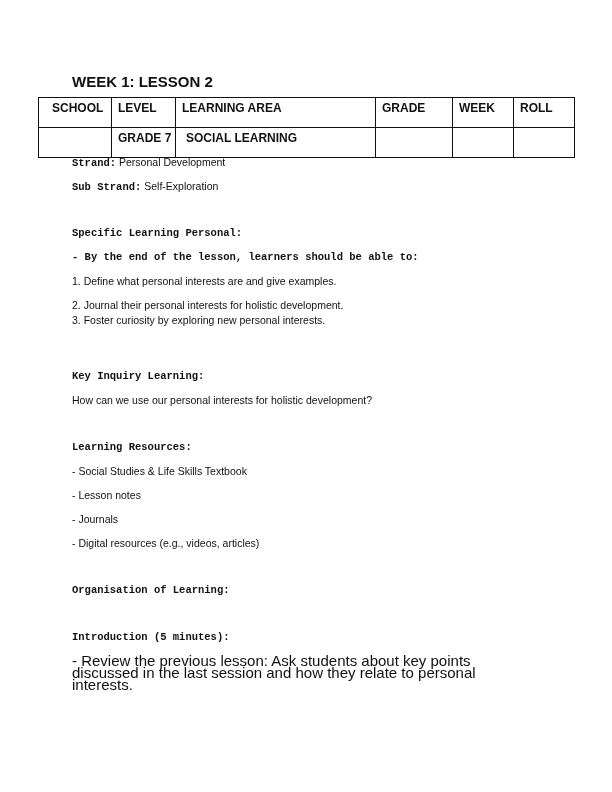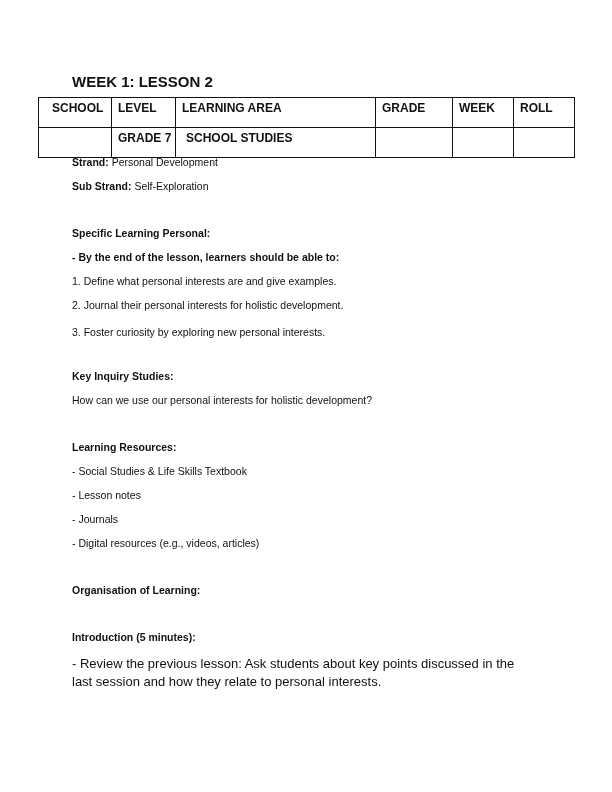--- a/index.html
+++ b/index.html
@@ -10,21 +10,21 @@
     body {
       width: 612px;
       height: 792px;
       position: relative;
       overflow: hidden;
       font-family: "Liberation Sans", "DejaVu Sans", sans-serif;
       color: #111111;
       font-size: 10.5px;
     }
     .abs { position: absolute; white-space: nowrap; }
-    .b { font-weight: bold; }
+    .b { font-weight: bold; font-family: Liberation Mono, monospace; }
     .title {
       left: 72px; top: 73px;
       font-size: 15px; font-weight: bold;
     }
     table.info {
       position: absolute;
       left: 38px; top: 97px;
       width: 536px;
       border-collapse: collapse;
       table-layout: fixed;
@@ -46,22 +46,22 @@
       position: absolute;
       left: 72px;
       font-size: 10.5px;
       line-height: 13px;
       white-space: nowrap;
     }
     .para {
       position: absolute;
       left: 72px;
       width: 460px;
-      font-size: 13px;
-      line-height: 18px;
+      font-size: 15px;
+      line-height: 12px;
     }
   </style>
 </head>
 <body>
 
 <div class="abs title">WEEK 1: LESSON 2</div>
 
 <table class="info">
   <colgroup>
     <col style="width:73px">
@@ -76,43 +76,43 @@
     <td class="c-school">SCHOOL</td>
     <td>LEVEL</td>
     <td>LEARNING AREA</td>
     <td>GRADE</td>
     <td>WEEK</td>
     <td>ROLL</td>
   </tr>
   <tr class="r2">
     <td></td>
     <td>GRADE 7</td>
-    <td class="c-area2">SCHOOL STUDIES</td>
+    <td class="c-area2">SOCIAL LEARNING</td>
     <td></td>
     <td></td>
     <td></td>
   </tr>
 </tbody>
   </table>
 
 <div class="line" style="top:156px">
   <span class="b">Strand:</span><span> Personal Development</span>
 </div>
 
 <div class="line" style="top:180px">
   <span class="b">Sub Strand:</span><span> Self-Exploration</span>
 </div>
 
 <div class="line b" style="top:227px">Specific Learning Personal:</div>
 <div class="line b" style="top:251px">- By the end of the lesson, learners should be able to:</div>
 <div class="line" style="top:275px">1. Define what personal interests are and give examples.</div>
 <div class="line" style="top:299px">2. Journal their personal interests for holistic development.</div>
-<div class="line" style="top:326px">3. Foster curiosity by exploring new personal interests.</div>
+<div class="line" style="top:314px">3. Foster curiosity by exploring new personal interests.</div>
 
-<div class="line b" style="top:370px">Key Inquiry Studies:</div>
+<div class="line b" style="top:370px">Key Inquiry Learning:</div>
 <div class="line" style="top:394px">How can we use our personal interests for holistic development?</div>
 
 <div class="line b" style="top:441px">Learning Resources:</div>
 <div class="line" style="top:465px">- Social Studies &amp; Life Skills Textbook</div>
 <div class="line" style="top:489px">- Lesson notes</div>
 <div class="line" style="top:513px">- Journals</div>
 <div class="line" style="top:537px">- Digital resources (e.g., videos, articles)</div>
 
 <div class="line b" style="top:584px">Organisation of Learning:</div>
 

